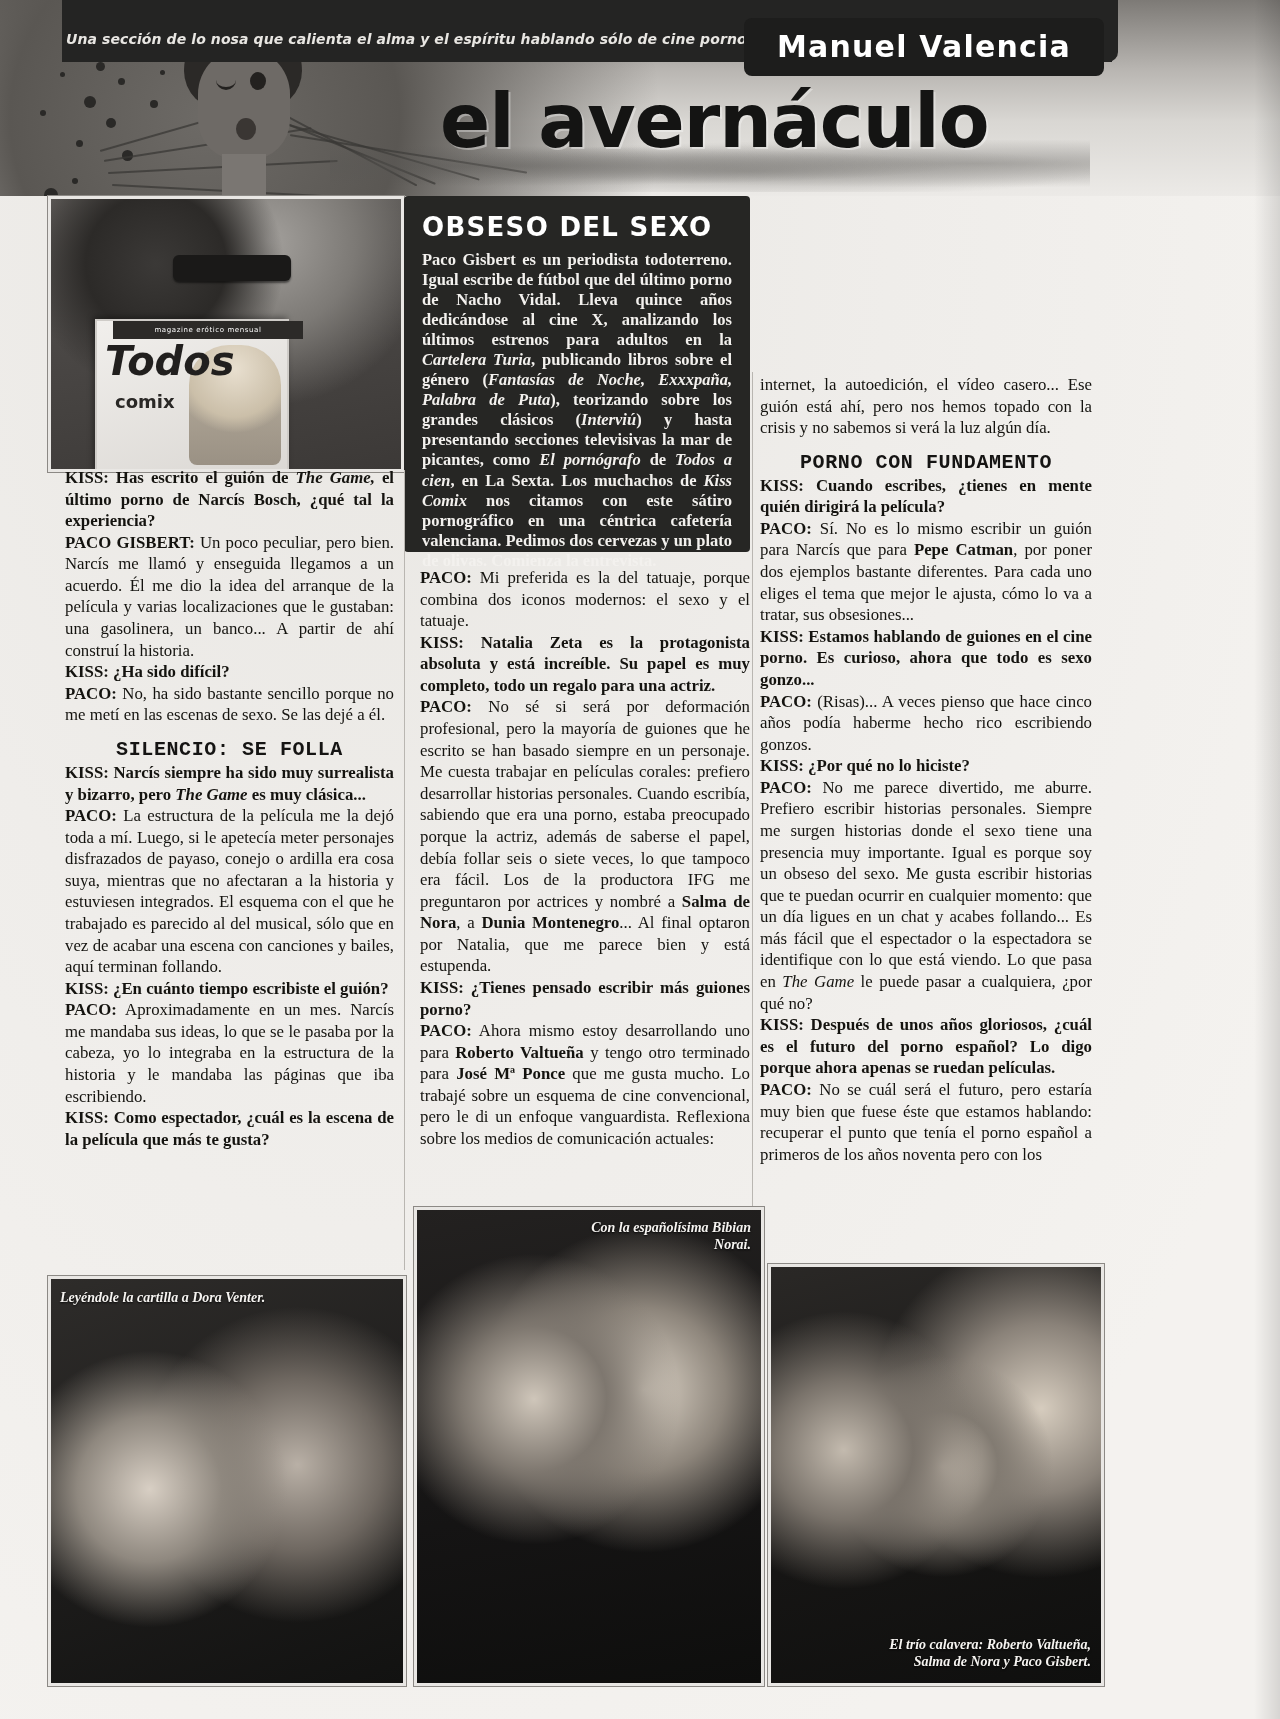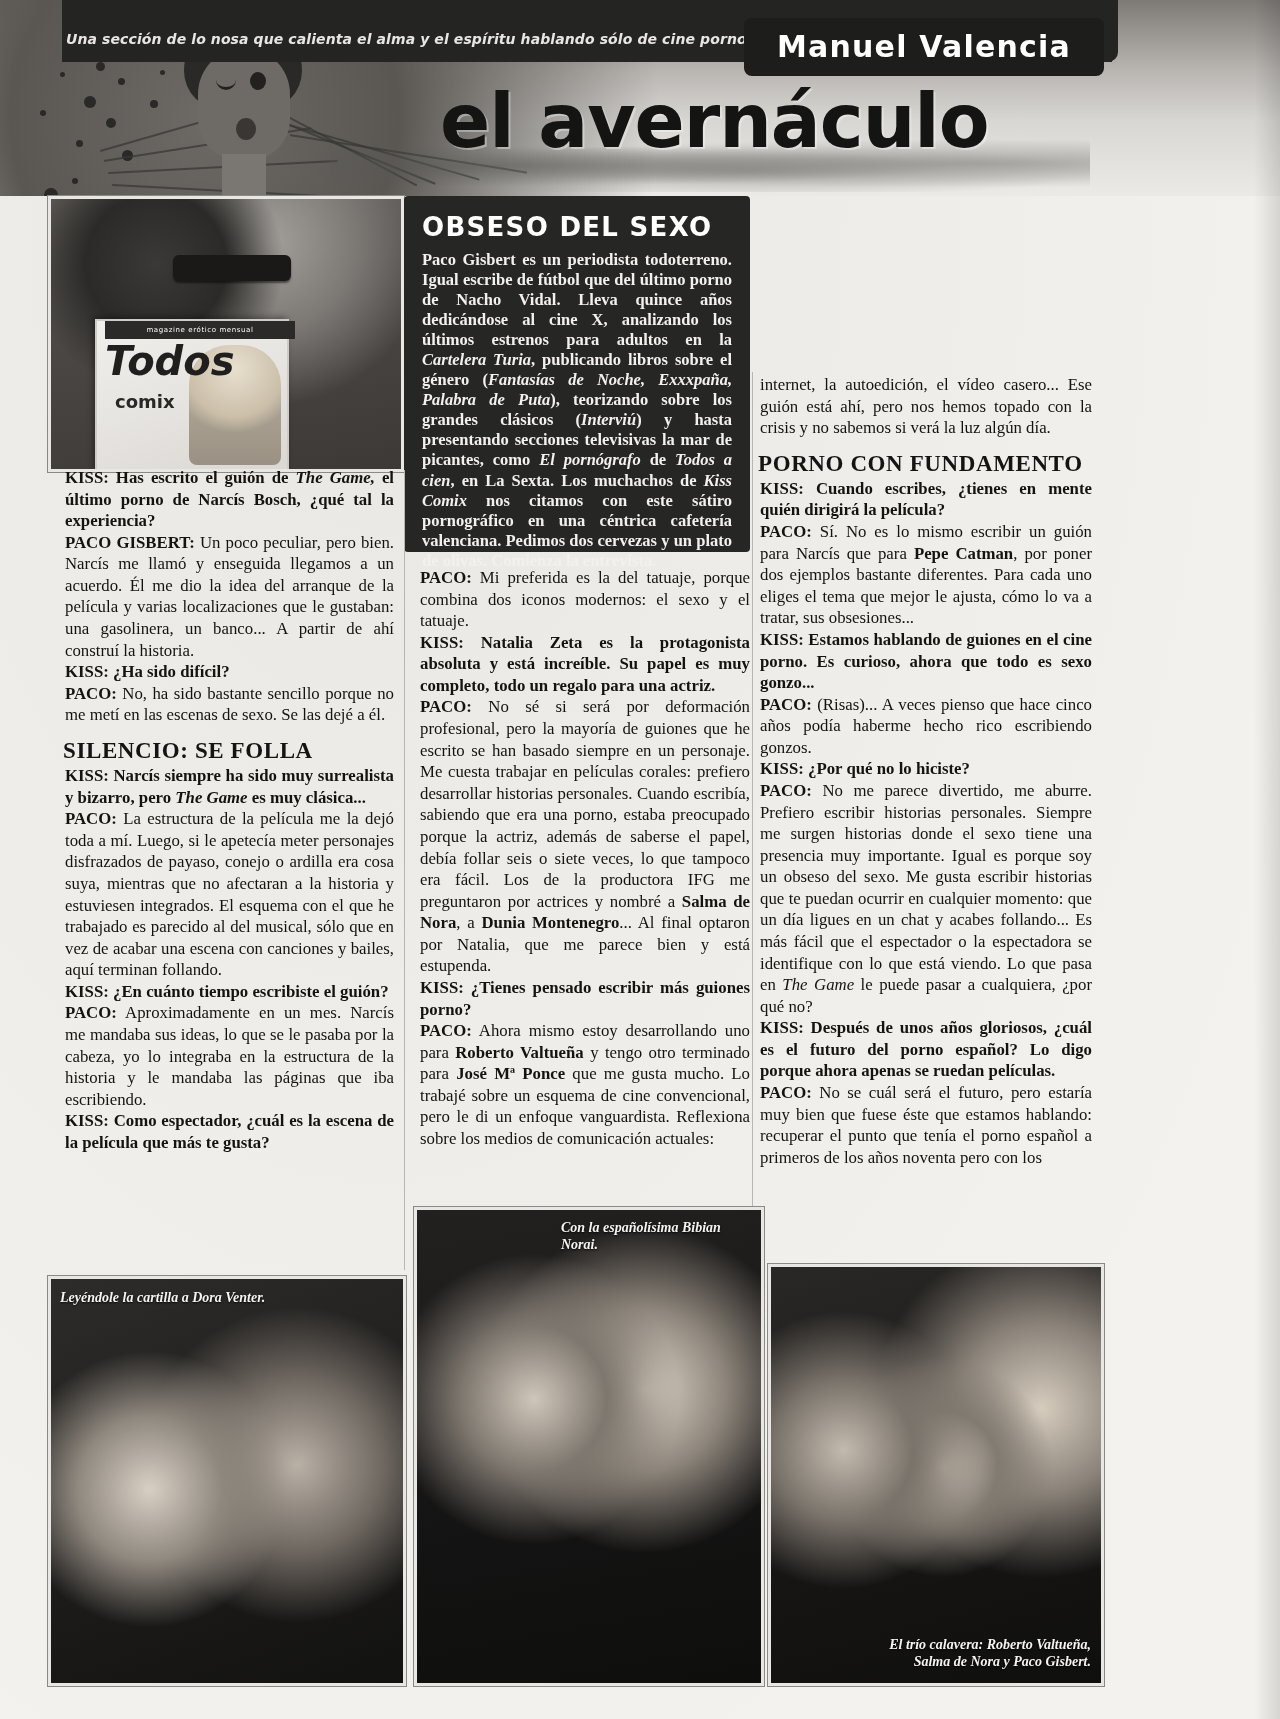--- a/index.html
+++ b/index.html
@@ -109,21 +109,21 @@
       radial-gradient(circle at 62% 16%, #a3a09c 0%, #7c7975 28%, rgba(124,121,117,0) 52%),
       linear-gradient(170deg,#5d5a57 0%, #4a4745 45%, #3c3937 100%);
   }
   .kisscover{
     position:absolute;left:44px;top:120px;width:190px;height:150px;
     background:linear-gradient(160deg,#f1efec 0%, #dbd8d4 100%);
     border:2px solid #cfccc8;
     box-shadow:-2px -2px 6px rgba(0,0,0,.35);
   }
   .kisscover .kc-top{
-    position:absolute;left:8px;top:0;width:100%;height:18px;
+    position:absolute;left:16px;top:0;width:100%;height:18px;
     background:#2c2a28;color:#fff;font-family:"DejaVu Sans",sans-serif;
     font-size:7px;letter-spacing:.6px;display:flex;align-items:center;justify-content:center;
   }
   .kisscover .kc-logo{
     position:absolute;left:8px;top:22px;
     font-family:"DejaVu Sans",sans-serif;font-weight:700;font-style:italic;
     font-size:40px;color:#211f1e;line-height:.9;
   }
   .kisscover .kc-sub{
     position:absolute;left:10px;top:70px;
@@ -171,23 +171,23 @@
     position:absolute;
     font-family:"Liberation Serif", serif;
     font-size:16.8px;line-height:1.285;color:#14130f;text-align:justify;
     -webkit-hyphens:auto;hyphens:auto;
   }
   .col p{margin:2px;}
   .col b{font-weight:700;}
   .col i{font-style:italic;}
   .q{font-weight:700;}
   .subhead{
-    font-family:Liberation Serif, serif;font-weight:700;
-    font-size:23px;letter-spacing:.6px;color:#151413;
-    margin:13px 0 2px 0;line-height:1.05;text-align:left;
+    font-family:Liberation Mono, monospace;font-weight:700;
+    font-size:20px;letter-spacing:.6px;color:#151413;
+    margin:13px 0 2px 0;line-height:1.05;text-align:center;
   }
   .colrule{
     position:absolute;width:1px;background:#b9b6b1;
   }
 
   .col-left{left:63px;top:465px;width:333px;}
   .col-mid{left:418px;top:565px;width:334px;}
   .col-right{left:758px;top:372px;width:336px;}
 
   
@@ -213,21 +213,21 @@
       radial-gradient(circle at 82% 34%, #d6ccbe 0%, #8a8279 22%, rgba(138,130,121,0) 44%),
       linear-gradient(165deg,#2a2826 0%, #171615 55%, #0f0f0e 100%);
   }
   .cap{
     position:absolute;
     font-family:"Liberation Serif", serif;font-style:italic;font-weight:700;
     font-size:14px;line-height:1.2;color:#f6f4f1;
     text-shadow:0 1px 2px rgba(0,0,0,.85);
   }
   .cap-bl{left:60px;top:1290px;width:300px;text-align:left;}
-  .cap-bm{right:10px;top:10px;width:190px;text-align:left;position:absolute;}
+  .cap-bm{right:10px;top:10px;width:190px;text-align:right;position:absolute;}
   .cap-br{right:10px;bottom:12px;width:220px;text-align:right;position:absolute;}
 
   .edge-shadow{
     position:absolute;right:0;top:0;width:26px;height:1719px;
     background:linear-gradient(90deg, rgba(0,0,0,0) 0%, rgba(0,0,0,.12) 100%);
     pointer-events:none;
   }
 </style>
 </head>
 <body>

